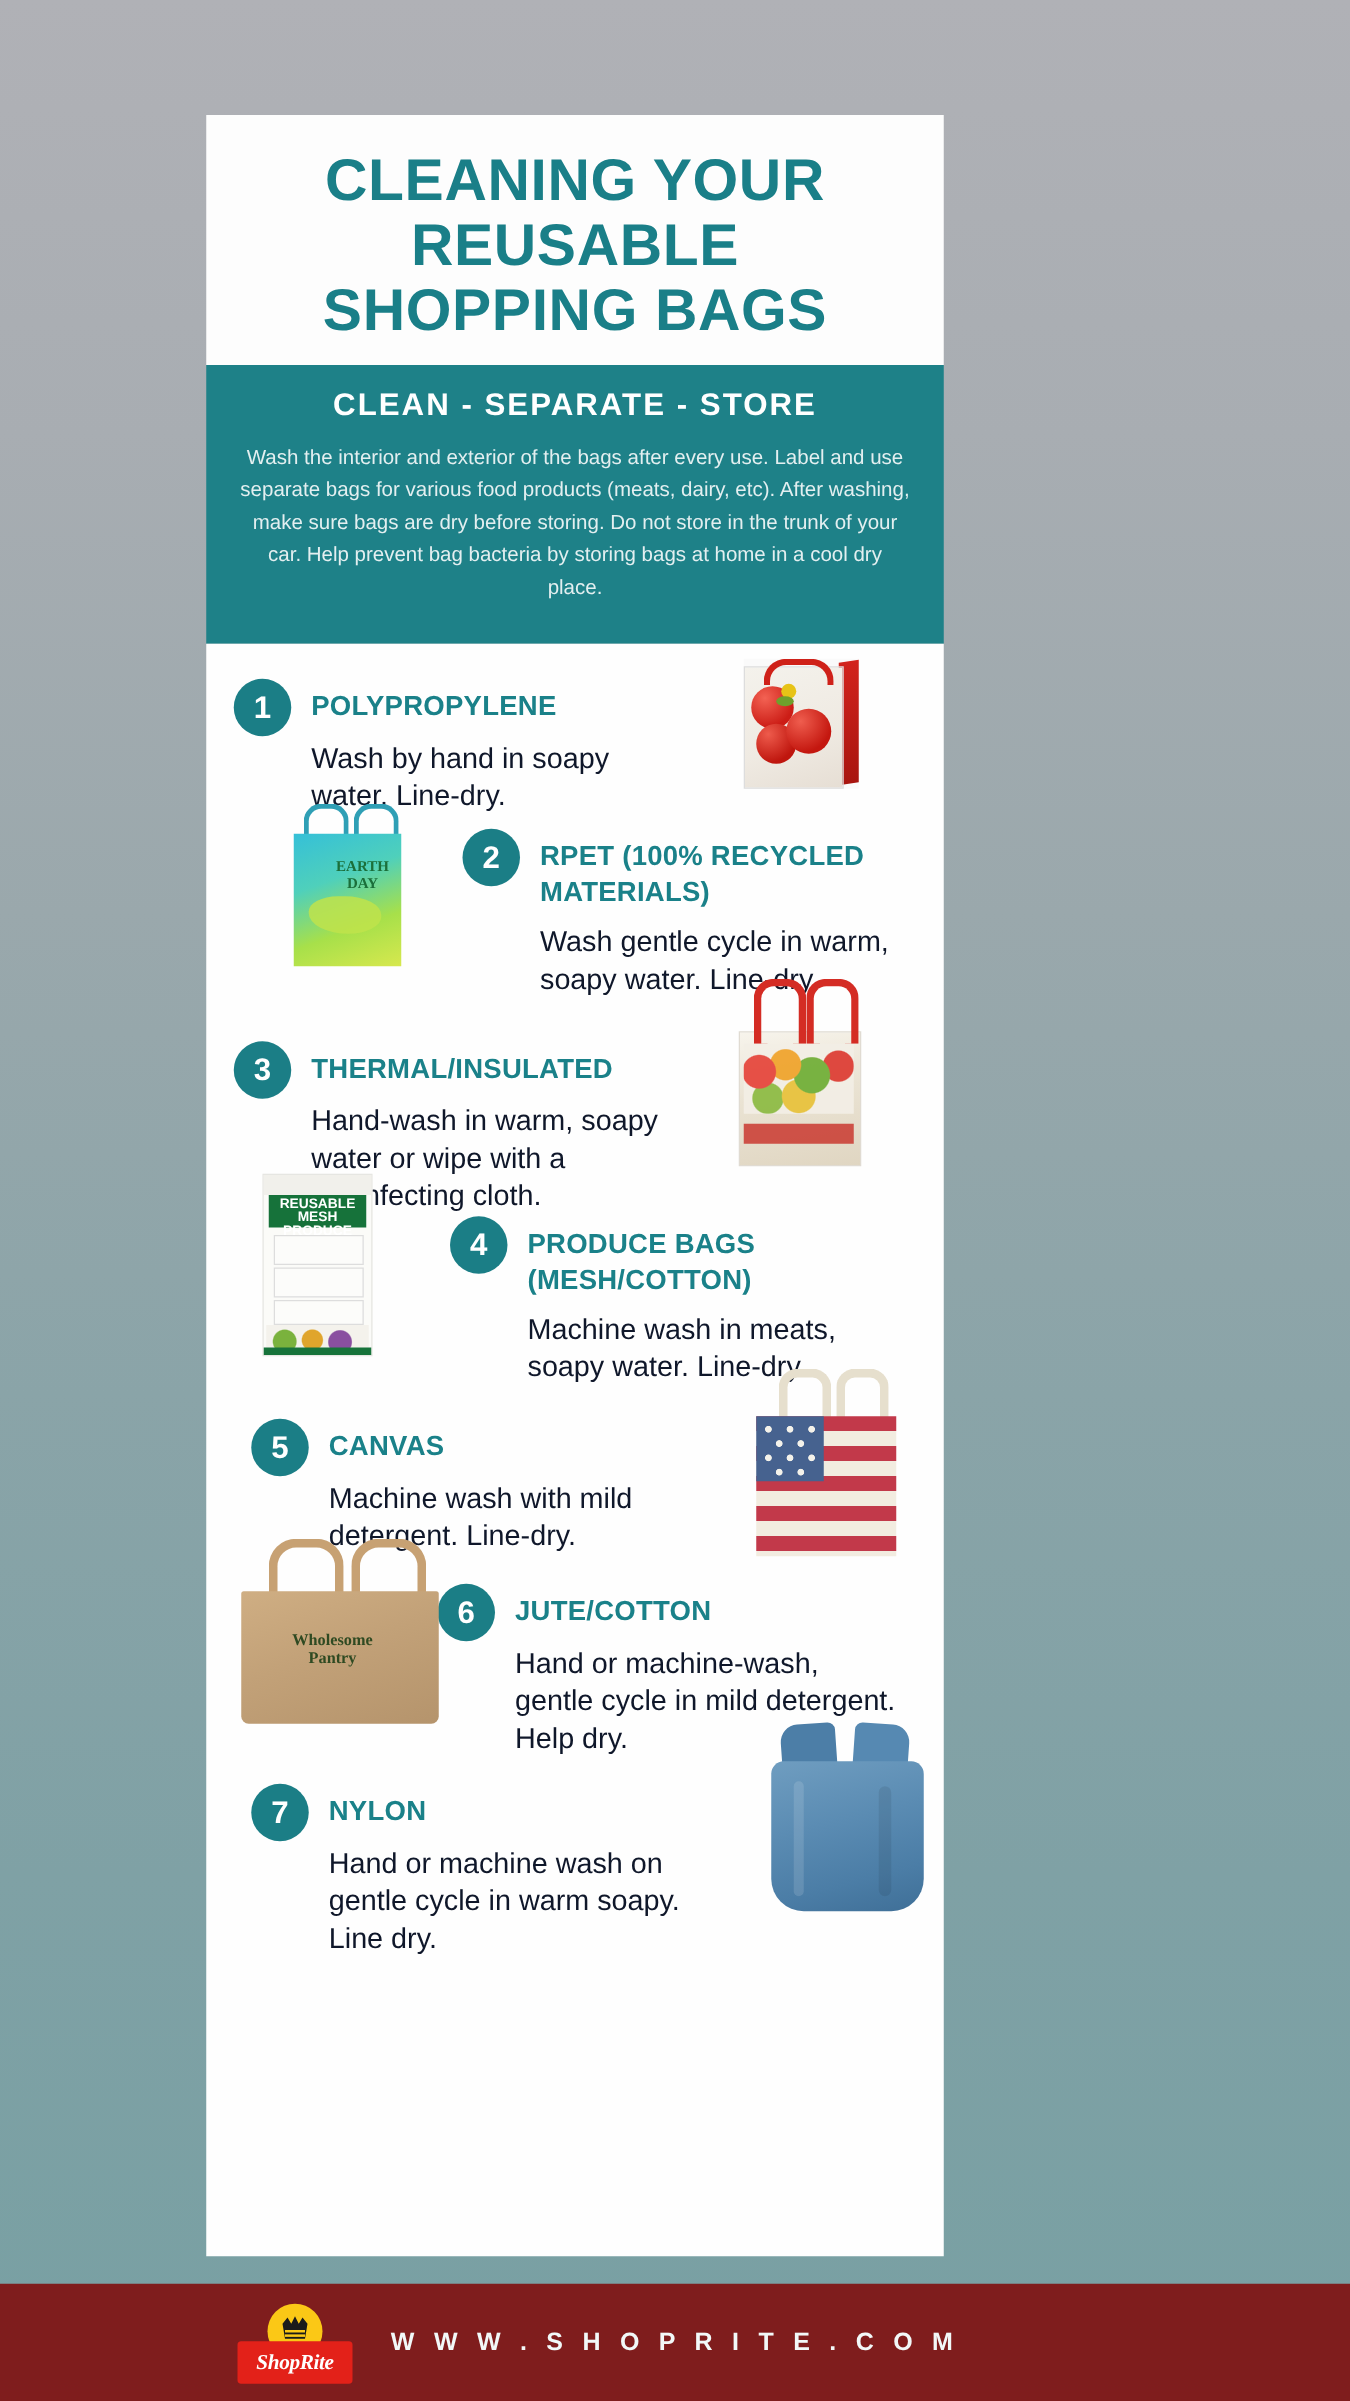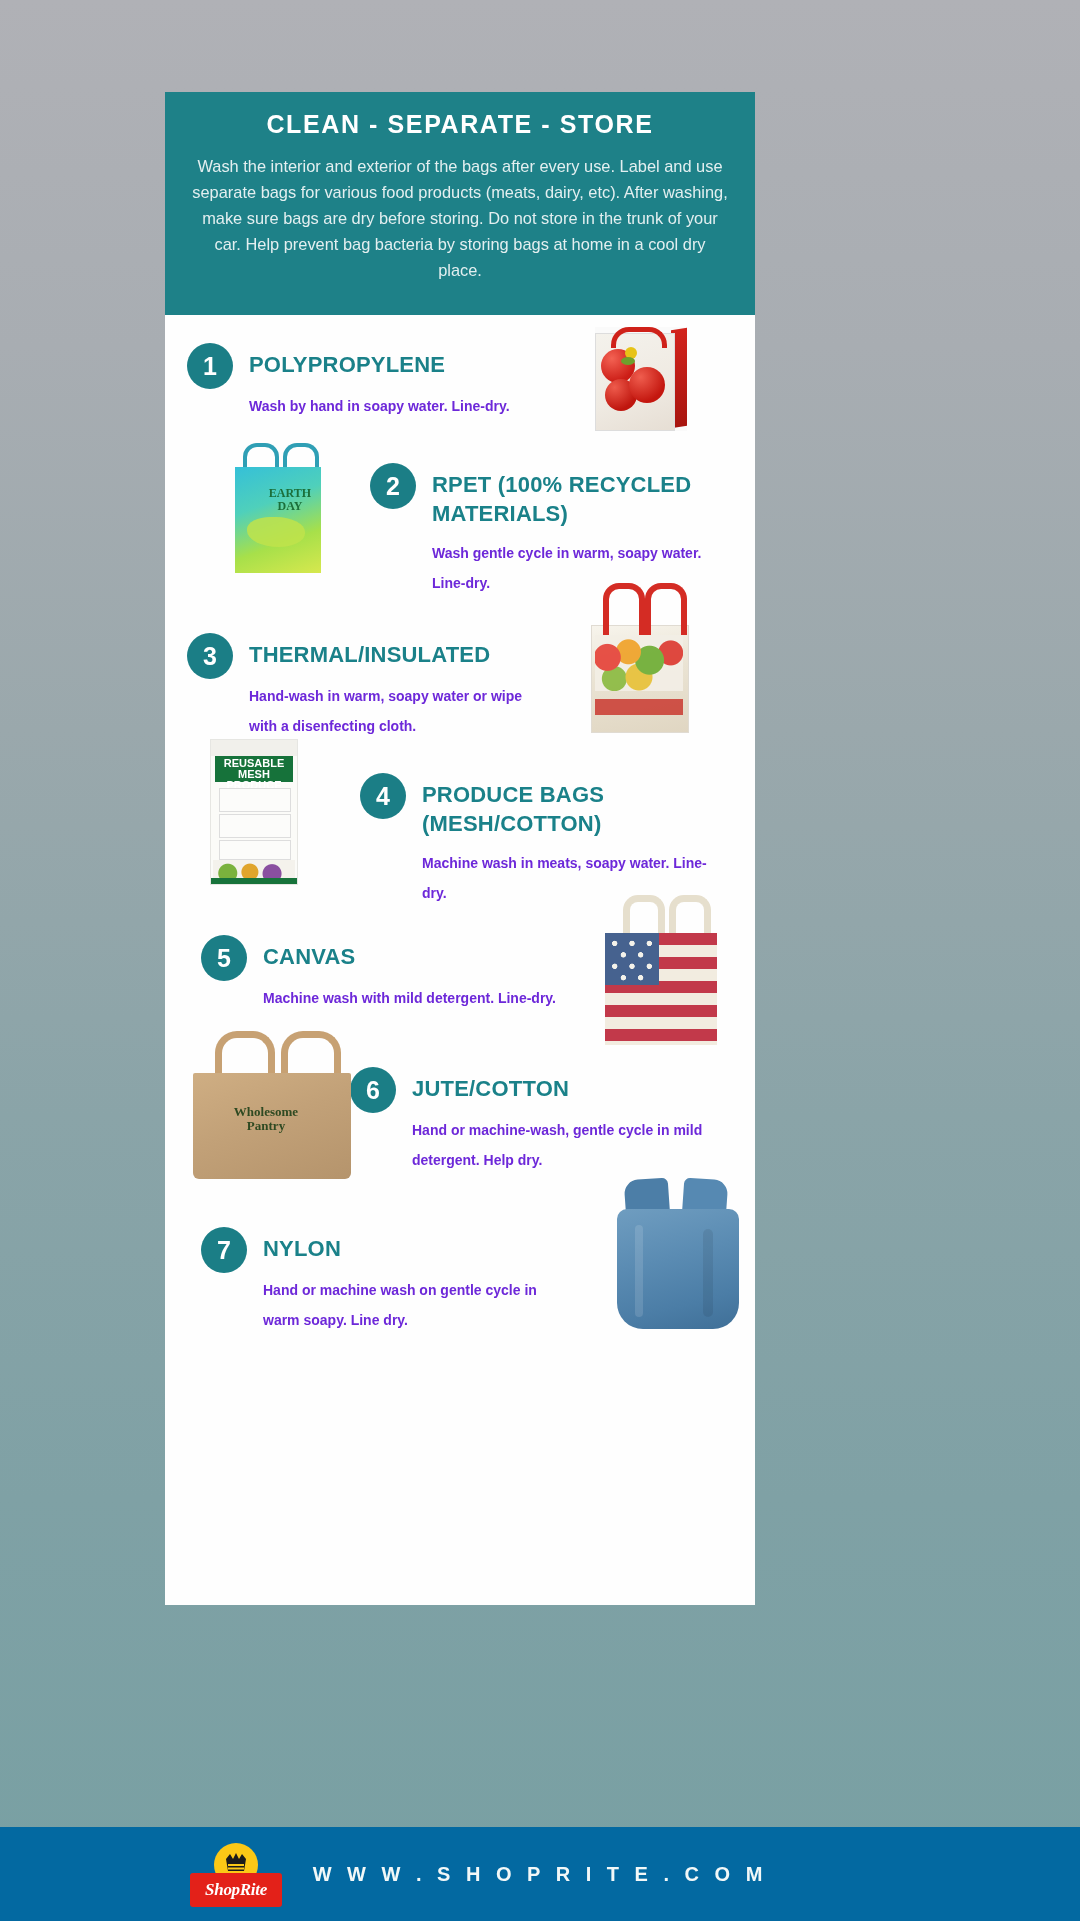--- a/index.html
+++ b/index.html
@@ -40,27 +40,27 @@
     color:#ffffff;font-weight:bold;font-size:25px;
     display:flex;align-items:center;justify-content:center;
     flex:0 0 46px;
   }
   .rowhead{display:flex;align-items:flex-start;gap:16px;}
   .heading{
     color:#1a8189;font-weight:bold;font-size:22px;line-height:29px;
     letter-spacing:0.2px;padding-top:7px;text-transform:uppercase;
   }
   .desc{
-    color:#6d28d9;font-size:14px;line-height:30px;font-weight:bold;
+    color:#0f172a;font-size:23px;line-height:30px;font-weight:normal;
   }
 
   
   .footer{
     position:absolute;left:0;top:1827px;width:1080px;height:94px;
-    background:#0369a1;
+    background:#7f1d1d;
   }
   .url{
     position:absolute;left:0;top:0;width:1080px;height:94px;
     display:flex;align-items:center;justify-content:center;
     color:#f2f8f8;font-weight:bold;font-size:20px;letter-spacing:5px;
   }
   .logo{position:absolute;left:190px;top:16px;width:92px;height:66px;}
   .logo .oval{
     position:absolute;left:24px;top:0;width:44px;height:44px;border-radius:50%;
     background:#fbc816;
@@ -196,20 +196,27 @@
   .nylon .fold{position:absolute;left:18px;top:46px;width:8px;height:92px;
      background:rgba(255,255,255,.13);border-radius:6px;}
   .nylon .fold2{position:absolute;left:86px;top:50px;width:10px;height:88px;
      background:rgba(0,0,0,.08);border-radius:6px;}
 </style>
 </head>
 <body>
 
 <div class="poster">
 
+  <div class="titlecard">
+    <div class="title">
+      <span>CLEANING YOUR</span>
+      <span>REUSABLE</span>
+      <span>SHOPPING BAGS</span>
+    </div>
+  </div>
 
   <div class="banner">
     <div class="banner-head">CLEAN  -  SEPARATE  -  STORE</div>
     <div class="banner-body">Wash  the interior and exterior of the bags after every use.  Label and use separate bags for various food products (meats, dairy, etc).  After washing, make sure bags are dry before storing. Do not store in the trunk of your car. Help prevent bag bacteria by storing bags at home in a cool dry place.</div>
   </div>
 
   <div class="items">
 
     <div class="row" style="left:22px;top:28px;width:340px;">
       <div class="rowhead">

